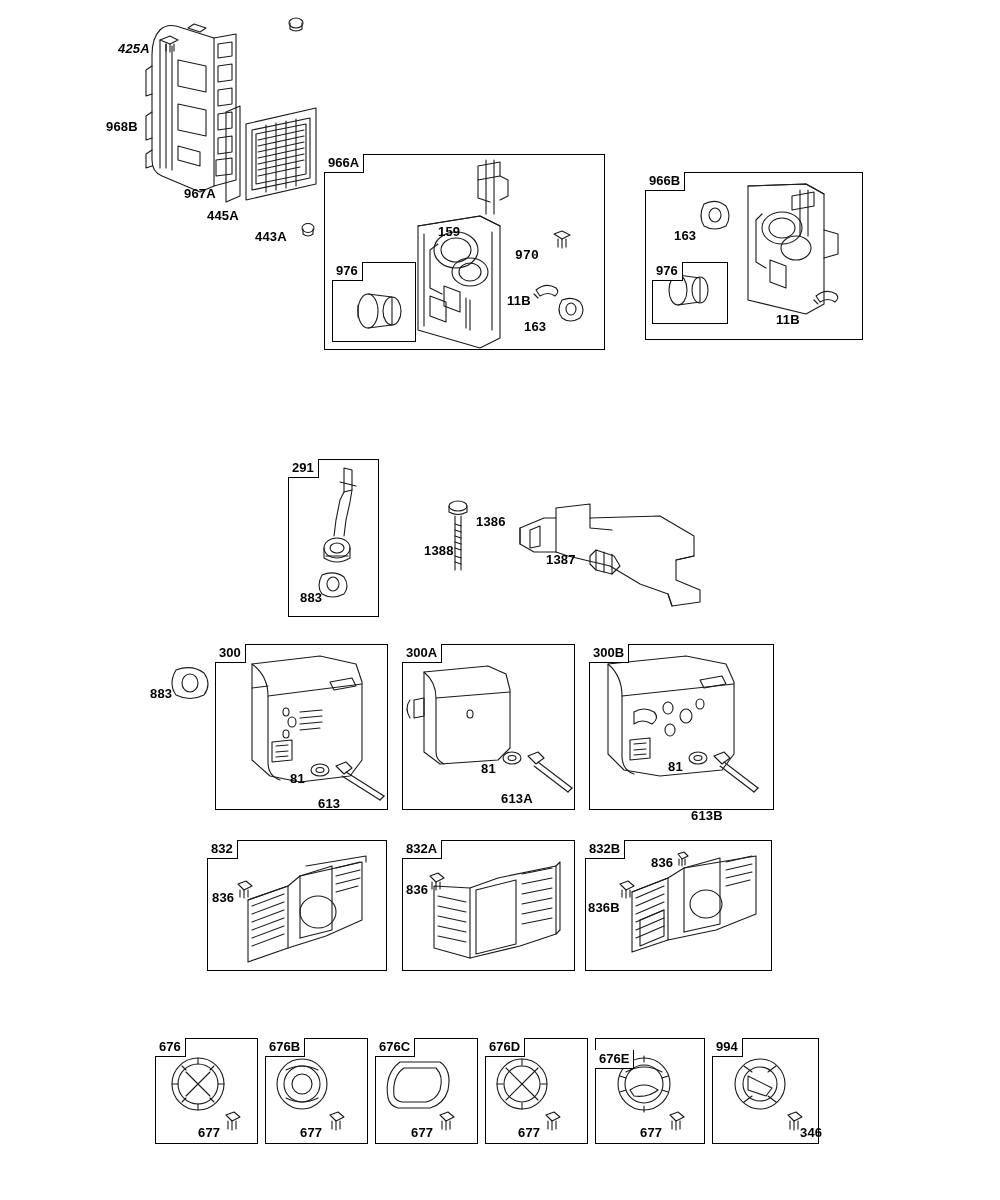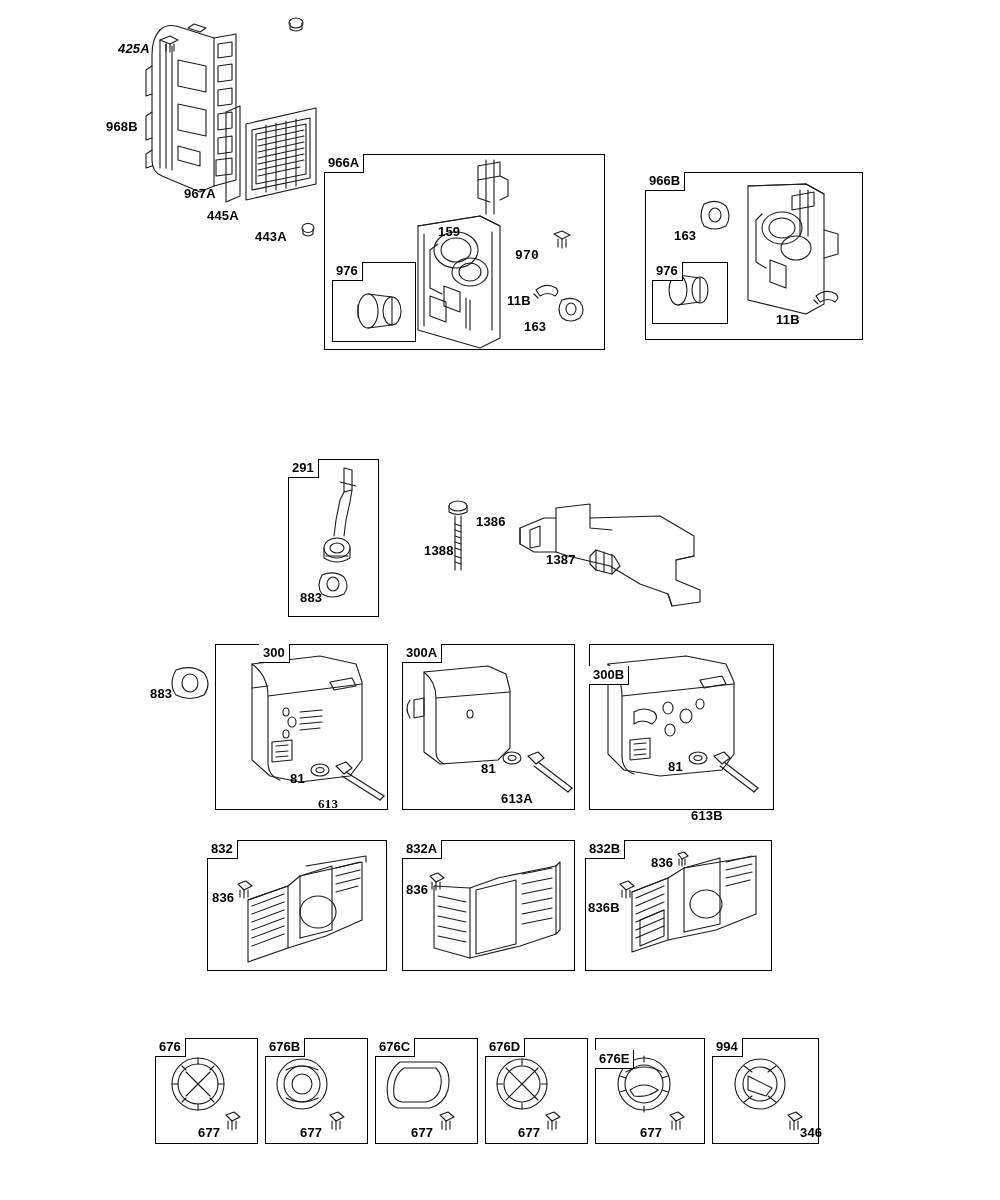--- a/index.html
+++ b/index.html
@@ -407,23 +407,23 @@
   <div class="frame" style="left:485px; top:1038px; width:103px; height:106px;"></div>
   <div class="frame" style="left:595px; top:1038px; width:110px; height:106px;"></div>
   <div class="frame" style="left:712px; top:1038px; width:107px; height:106px;"></div>
 
   <div class="boxlbl" style="left:324px; top:154px;">966A</div>
   <div class="boxlbl" style="left:332px; top:262px;">976</div>
   <div class="boxlbl" style="left:645px; top:172px;">966B</div>
   <div class="boxlbl" style="left:652px; top:262px;">976</div>
   <div class="boxlbl" style="left:288px; top:459px;">291</div>
 
-  <div class="boxlbl" style="left:215px; top:644px;margin-left:44px;">300</div>
+  <div class="boxlbl" style="left:215px; top:644px;">300</div>
   <div class="boxlbl" style="left:402px; top:644px;">300A</div>
-  <div class="boxlbl" style="left:589px; top:644px;margin-top:22px;">300B</div>
+  <div class="boxlbl" style="left:589px; top:644px;">300B</div>
 
   <div class="boxlbl" style="left:207px; top:840px;">832</div>
   <div class="boxlbl" style="left:402px; top:840px;">832A</div>
   <div class="boxlbl" style="left:585px; top:840px;">832B</div>
 
   <div class="boxlbl" style="left:155px; top:1038px;">676</div>
   <div class="boxlbl" style="left:265px; top:1038px;">676B</div>
   <div class="boxlbl" style="left:375px; top:1038px;">676C</div>
   <div class="boxlbl" style="left:485px; top:1038px;">676D</div>
   <div class="boxlbl" style="left:595px; top:1038px;margin-top:12px;">676E</div>
@@ -444,21 +444,21 @@
   <div class="lbl" style="left:776px; top:312px;">11B</div>
 
   <div class="lbl" style="left:300px; top:590px;">883</div>
 
   <div class="lbl" style="left:468px; top:514px;margin-left:8px;">1386</div>
   <div class="lbl" style="left:424px; top:543px;">1388</div>
   <div class="lbl" style="left:546px; top:552px;">1387</div>
 
   <div class="lbl" style="left:150px; top:686px;">883</div>
   <div class="lbl" style="left:290px; top:771px;">81</div>
-  <div class="lbl" style="left:318px; top:796px;font-family:Liberation Serif, serif;">613</div>
+  <div class="lbl" style="left:318px; top:796px;">613</div>
   <div class="lbl" style="left:481px; top:761px;">81</div>
   <div class="lbl" style="left:501px; top:791px;">613A</div>
   <div class="lbl" style="left:668px; top:759px;">81</div>
   <div class="lbl" style="left:691px; top:808px;">613B</div>
 
   <div class="lbl" style="left:212px; top:890px;">836</div>
   <div class="lbl" style="left:406px; top:882px;">836</div>
   <div class="lbl" style="left:651px; top:855px;">836</div>
   <div class="lbl" style="left:588px; top:900px;">836B</div>
 

